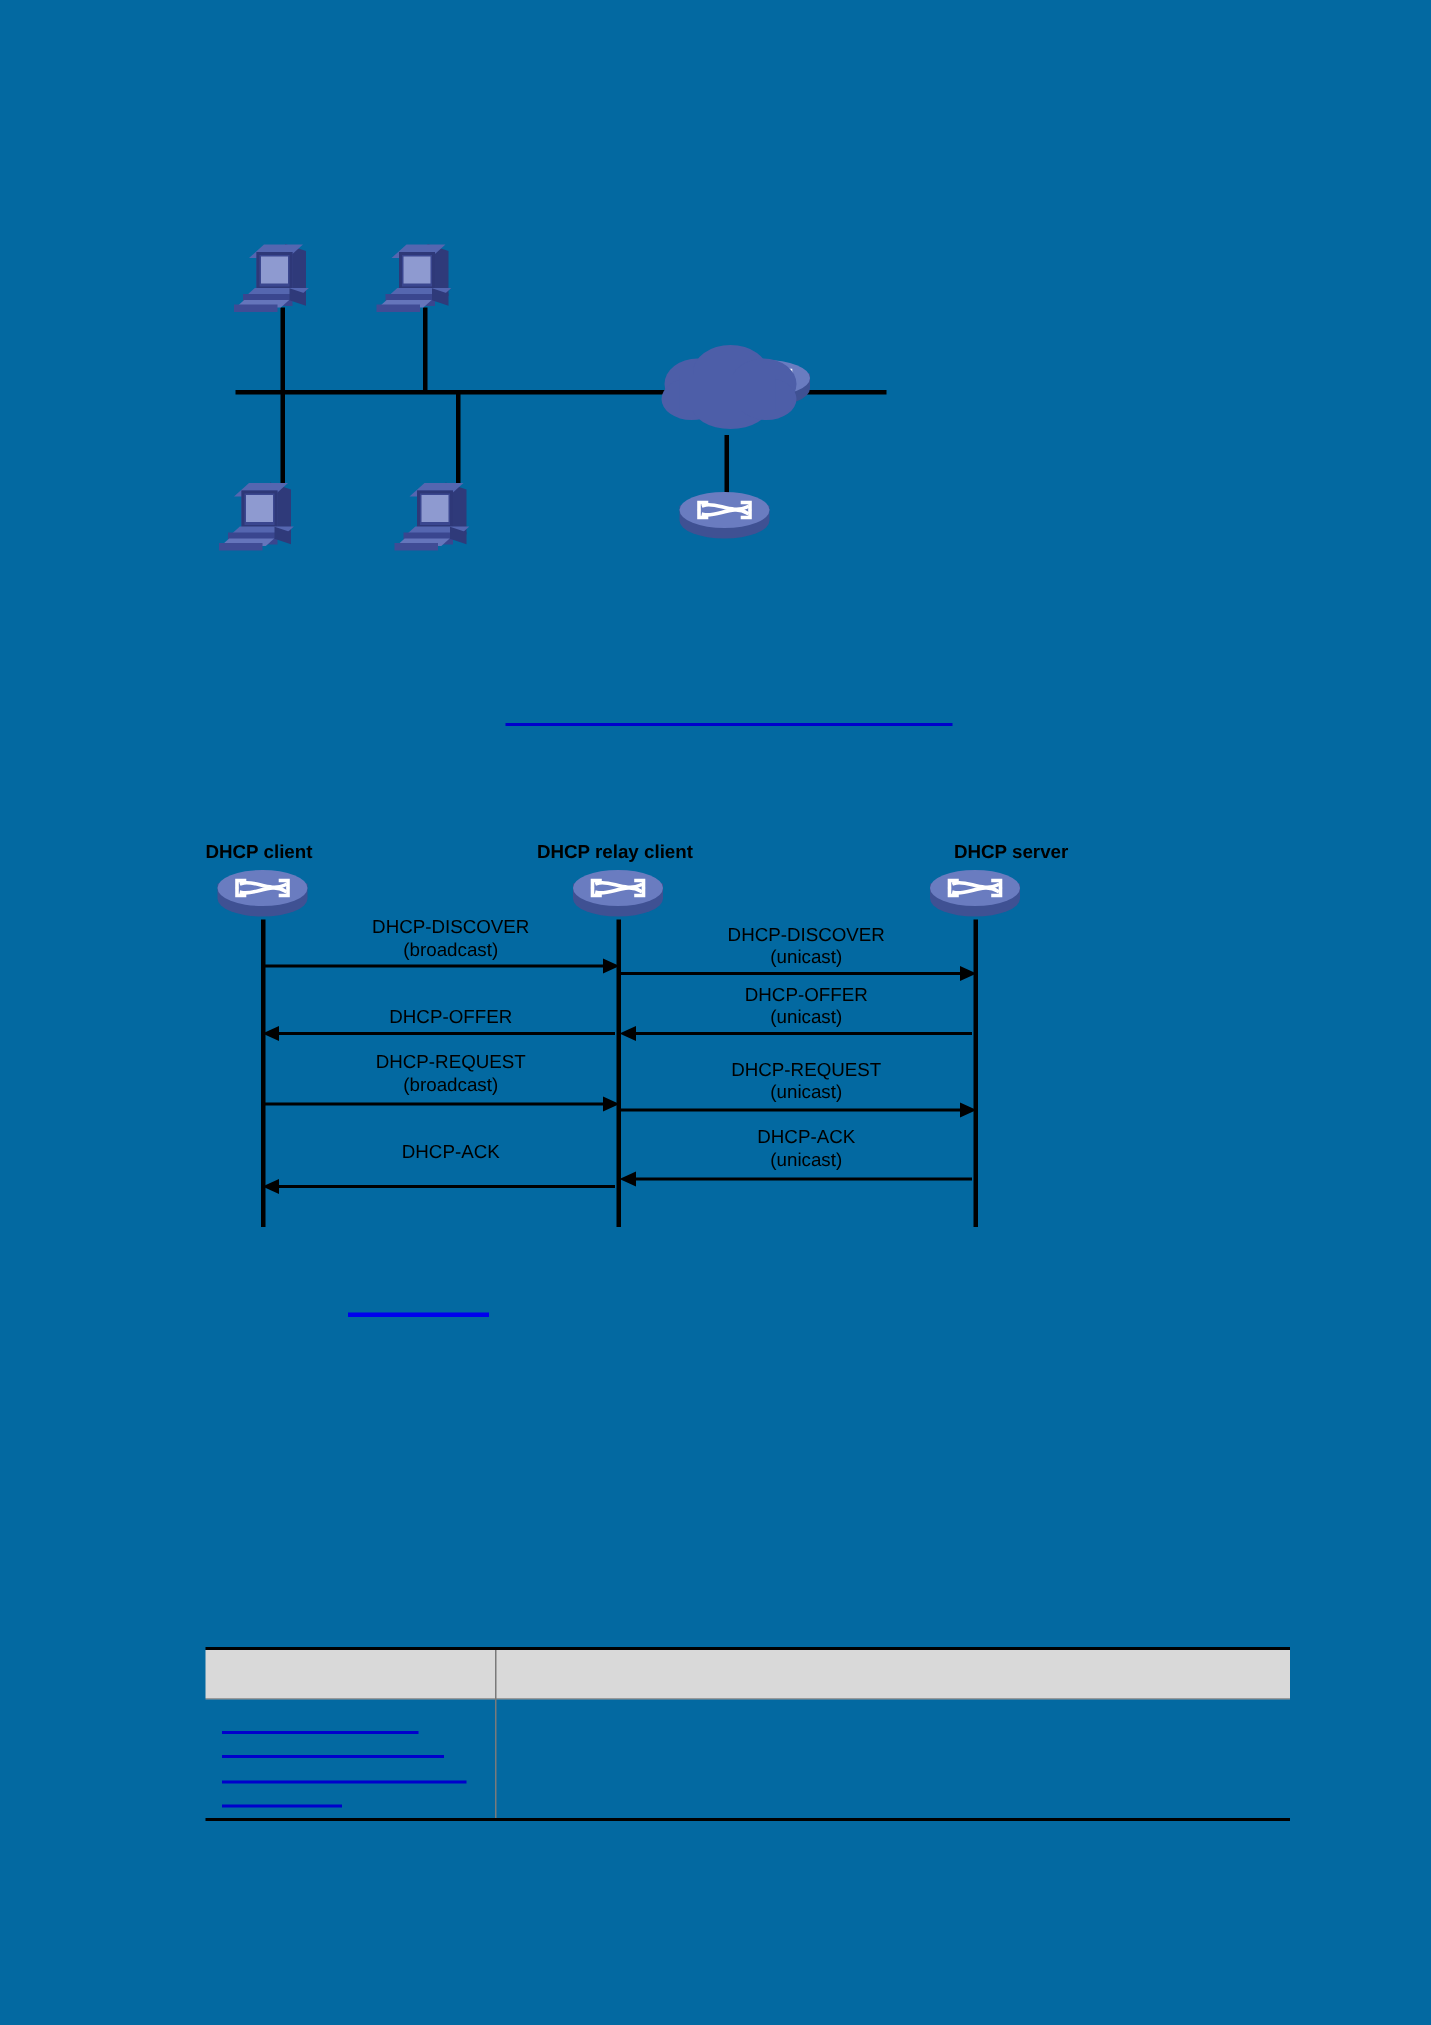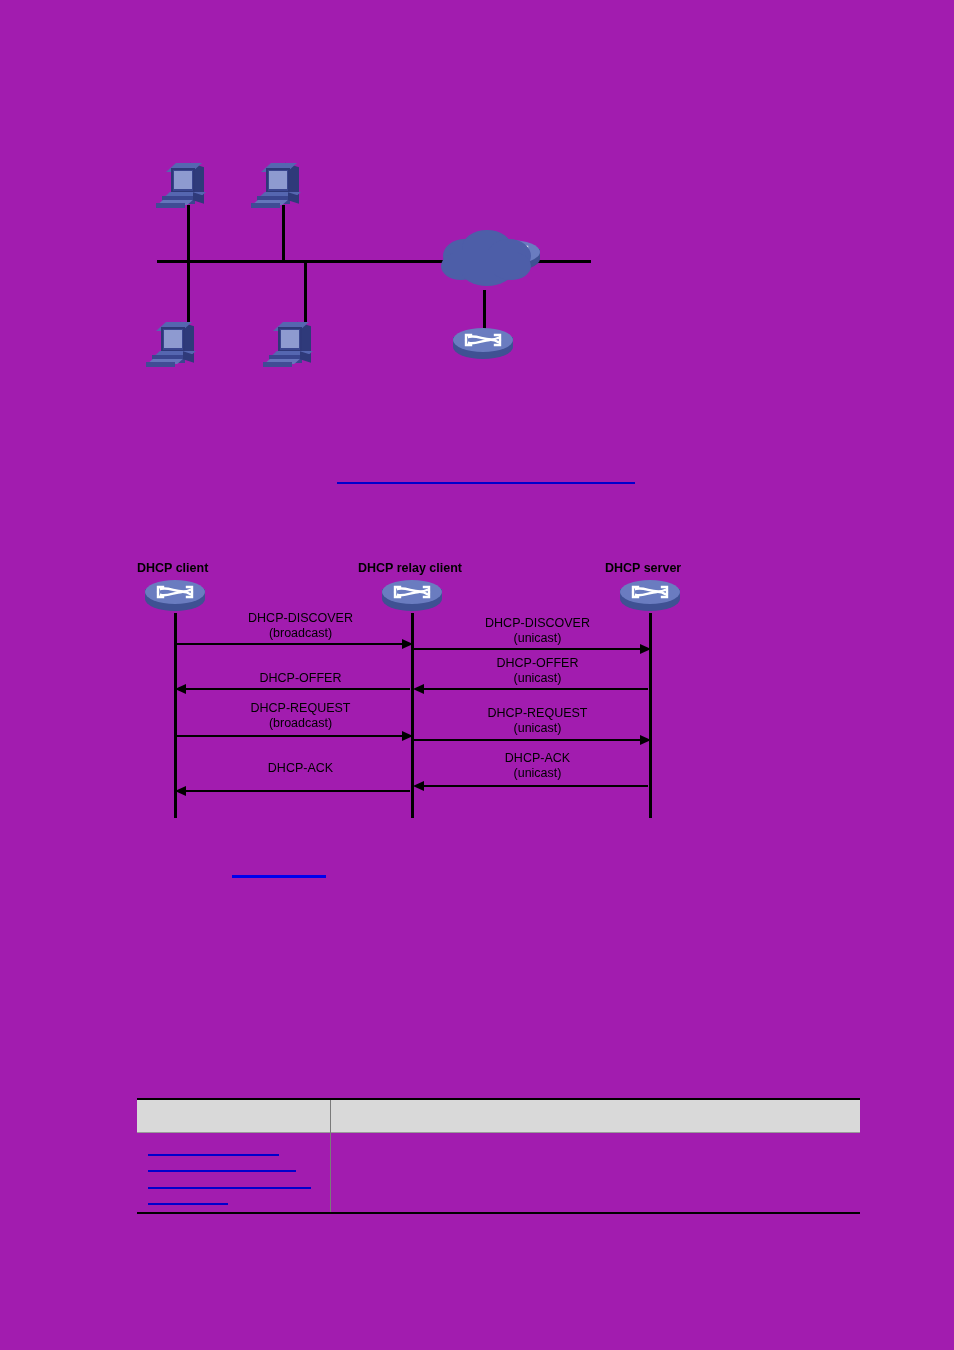--- a/index.html
+++ b/index.html
@@ -13,21 +13,21 @@
     height: 1350px;
     position: relative;
     font-family: "Liberation Sans", sans-serif;
     overflow: hidden;
   }
   .page {
     position: absolute;
     left: 0; top: 0;
     width: 954px;
     height: 1350px;
-    background: #a21caf;
+    background: #0369a1;
   }
 
   
   #figure-topology {
     position: absolute;
     left: 140px;
     top: 150px;
     width: 420px;
     height: 240px;
   }
@@ -340,21 +340,21 @@
       </svg>
     </div>
   </div>
 
   <a href="#" class="doc-link" style="left:337px; top:482px; width:298px;"></a>
 
   <div id="figure-sequence">
 
     <div class="lane-label" style="left:12px; top:3px;">DHCP client</div>
     <div class="lane-label" style="left:233px; top:3px;">DHCP relay client</div>
-    <div class="lane-label" style="left:480px; top:3px;">DHCP server</div>
+    <div class="lane-label" style="left:511px; top:3px;">DHCP server</div>
 
     <div class="router-icon" style="left:20px; top:22px;">
       <div class="body"></div>
         <div class="top"></div>
       <svg class="arrows" viewBox="0 0 42 18">
         <g fill="none" stroke="#ffffff" stroke-width="2.4" stroke-linecap="square">
           <path d="M4 4 H9 M4 4 V8"></path>
             <path d="M38 4 H33 M38 4 V8"></path>
           <path d="M4 14 H9 M4 14 V10"></path>
             <path d="M38 14 H33 M38 14 V10"></path>

